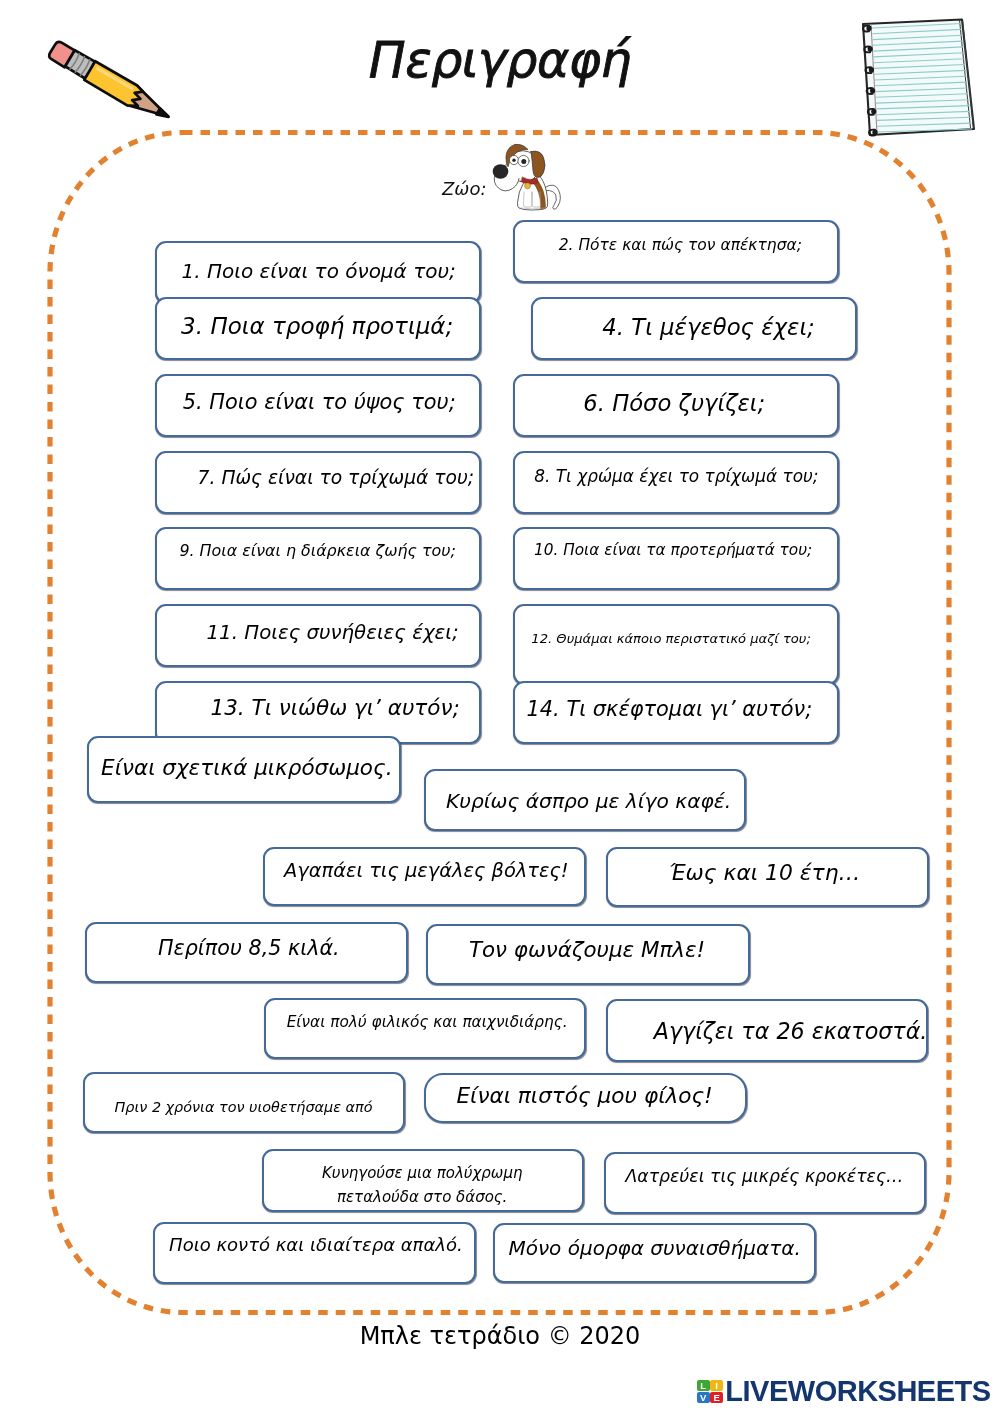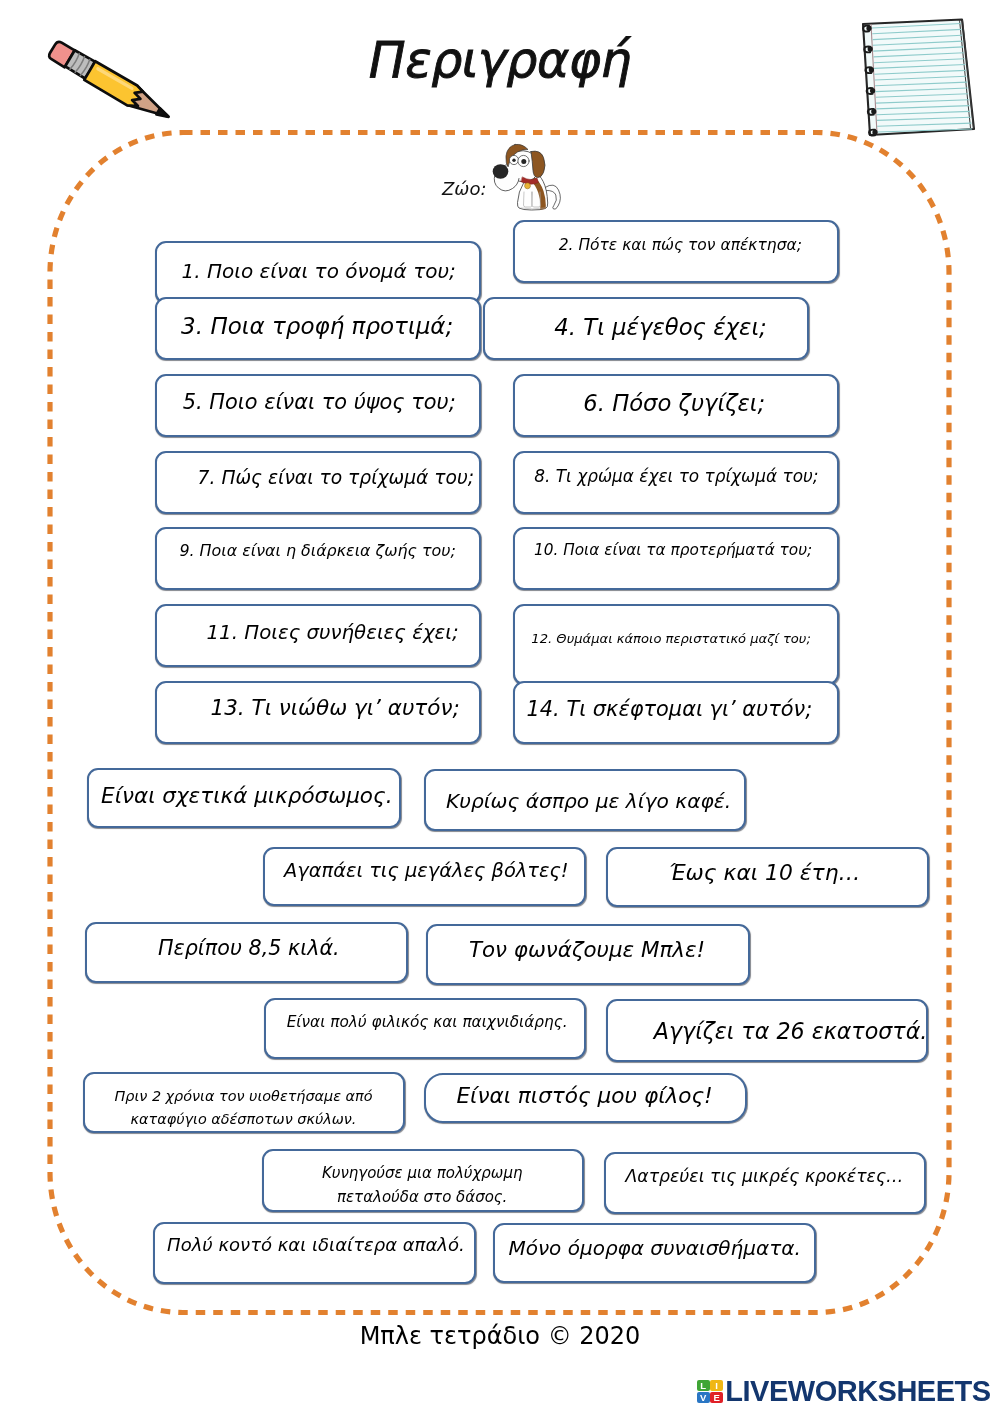--- a/index.html
+++ b/index.html
@@ -173,21 +173,21 @@
   <div id="qgrid">
       <div class="qbox" style="left: 155px; top: 219.8px; width: 326px; height: 63px; margin-top: 21px;">
         <span style="font-size: 20px; transform: translate(0.6px, -1px);">1. Ποιο είναι το όνομά του;</span>
       </div>
       <div class="qbox" style="left: 513px; top: 219.8px; width: 326px; height: 63px;">
         <span style="font-size: 15.5px; transform: translate(4.3px, -5px);">2.    Πότε και πώς τον απέκτησα;</span>
       </div>
       <div class="qbox" style="left: 155px; top: 296.7px; width: 326px; height: 63px;">
         <span style="font-size: 23px; transform: translate(-0.8px, -2px);">3. Ποια τροφή προτιμά;</span>
       </div>
-      <div class="qbox" style="left: 483px; top: 296.7px; width: 326px; height: 63px;">
+      <div class="qbox" style="left: 531px; top: 296.7px; width: 326px; height: 63px;">
         <span style="font-size: 22.8px; transform: translate(14.5px, -1px);">4. Τι μέγεθος έχει;</span>
       </div>
       <div class="qbox" style="left: 155px; top: 373.6px; width: 326px; height: 63px;">
         <span style="font-size: 20.9px; transform: translate(1.2px, -3px);">5. Ποιο είναι το ύψος του;</span>
       </div>
       <div class="qbox" style="left: 513px; top: 373.6px; width: 326px; height: 63px;">
         <span style="font-size: 22.7px; transform: translate(-1.8px, -2px);">6. Πόσο ζυγίζει;</span>
       </div>
       <div class="qbox" style="left: 155px; top: 450.5px; width: 326px; height: 63px;">
         <span style="font-size: 18.7px; transform: translate(1.9px, -4px); margin-left: 32px;">7. Πώς είναι το τρίχωμά του;</span>
@@ -208,21 +208,21 @@
         <span style="font-size: 13.1px; transform: translate(-4.9px, -6px);">12. Θυμάμαι κάποιο περιστατικό μαζί του;</span>
       </div>
       <div class="qbox" style="left: 155px; top: 681.2px; width: 326px; height: 63px;">
         <span style="font-size: 21.5px; transform: translate(17.1px, -4px);">13. Τι νιώθω γι’ αυτόν;</span>
       </div>
       <div class="qbox" style="left: 513px; top: 681.2px; width: 326px; height: 63px;">
         <span style="font-size: 20.9px; transform: translate(-6.6px, -4px);">14. Τι σκέφτομαι γι’ αυτόν;</span>
       </div>
     </div>
   <div id="agrid">
-      <div class="abox" style="left: 87px; top: 768px; width: 314px; height: 60px;">
+      <div class="abox" style="left: 87px; top: 736px; width: 314px; height: 67px;">
         <span style="font-size: 21.5px; transform: translate(2.8px, -2.2px);">Είναι σχετικά μικρόσωμος.</span>
       </div>
       <div class="abox" style="left: 424px; top: 769px; width: 322px; height: 62px;">
         <span style="font-size: 20.2px; transform: translate(3.6px, 1.9px);">Κυρίως άσπρο με λίγο καφέ.</span>
       </div>
       <div class="abox" style="left: 263px; top: 847px; width: 323px; height: 59px;">
         <span style="font-size: 19.4px; transform: translate(1.8px, -5.2px);">Αγαπάει τις μεγάλες βόλτες!</span>
       </div>
       <div class="abox" style="left: 606px; top: 847px; width: 323px; height: 60px;">
         <span style="font-size: 21.8px; transform: translate(-2.9px, -4px);">Έως και 10 έτη…</span>
@@ -235,37 +235,36 @@
       </div>
       <div class="abox" style="left: 264px; top: 998px; width: 322px; height: 61px;">
         <span style="font-size: 15.3px; transform: translate(2.1px, -6.2px);">Είναι πολύ φιλικός και παιχνιδιάρης.</span>
       </div>
       <div class="abox" style="left: 606px; top: 999px; width: 322px; height: 63px; justify-content: flex-end;">
         <span style="font-size: 22.2px; transform: translate(1.4px, 1.4px);">Αγγίζει τα 26 εκατοστά.</span>
       </div>
       <div class="abox" style="left: 83px; top: 1072px; width: 322px; height: 61px;">
         <span style="font-size: 14.4px; transform: translate(-0.5px, 4.7px); line-height: 1.58;">
           <span class="ln">Πριν 2 χρόνια τον υιοθετήσαμε από</span>
-          <span class="ln">καταφύγιο αδέσποτων σκύλων.</span>
         </span>
       </div>
       <div class="abox" style="left: 424px; top: 1073px; width: 323px; height: 50px; border-radius: 19px;">
         <span style="font-size: 21.6px; transform: translate(-0.9px, -1.9px);">Είναι πιστός μου φίλος!</span>
       </div>
       <div class="abox" style="left: 262px; top: 1149px; width: 322px; height: 63px;">
         <span style="font-size: 15px; transform: translate(-0.8px, 5.2px); line-height: 1.56;">
           <span class="ln">Κυνηγούσε μια πολύχρωμη</span>
           <span class="ln">πεταλούδα στο δάσος.</span>
         </span>
       </div>
       <div class="abox" style="left: 604px; top: 1152px; width: 322px; height: 62px;">
         <span style="font-size: 17.3px; transform: translate(-0.6px, -5.9px);">Λατρεύει τις μικρές κροκέτες…</span>
       </div>
       <div class="abox" style="left: 153px; top: 1222px; width: 323px; height: 62px;">
-        <span style="font-size: 18px; transform: translate(1.4px, -7.9px);">Πολύ κοντό και ιδιαίτερα απαλό.</span>
+        <span style="font-size: 18px; transform: translate(1.4px, -7.9px);">Ποιο κοντό και ιδιαίτερα απαλό.</span>
       </div>
       <div class="abox" style="left: 493px; top: 1223px; width: 323px; height: 60px;">
         <span style="font-size: 20px; transform: translate(0.1px, -5.3px);">Μόνο όμορφα συναισθήματα.</span>
       </div>
     </div>
 
   <div id="credit">Μπλε τετράδιο © 2020</div>
   <div id="lw">
       <div class="lw-grid">
         <div class="lw-cell" style="background: rgb(63, 165, 53);">

